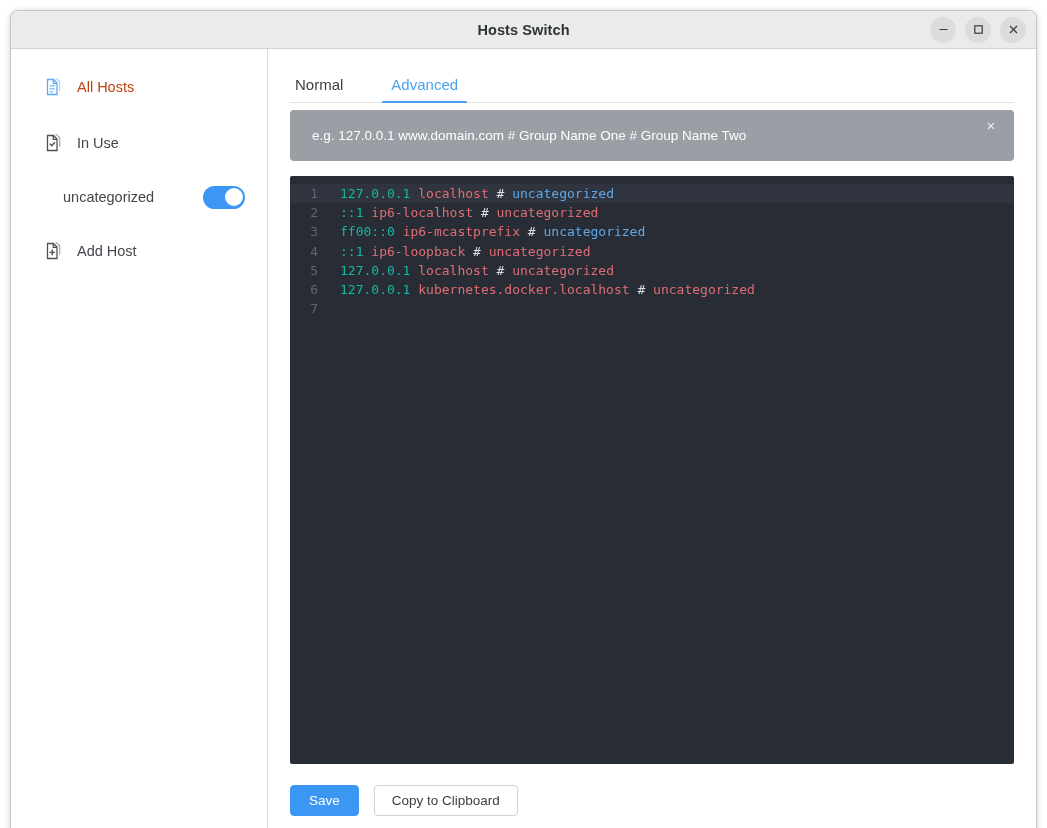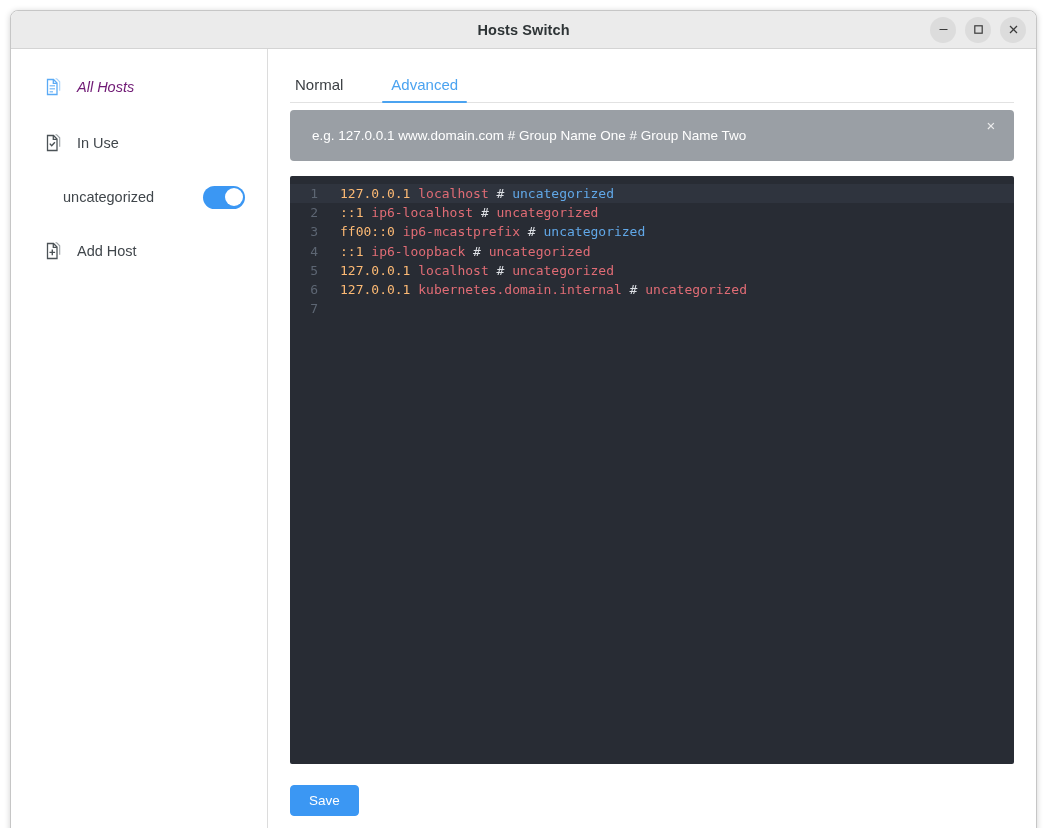--- a/index.html
+++ b/index.html
@@ -99,21 +99,21 @@
     display: flex;
     align-items: center;
     justify-content: center;
     margin-right: 14px;
   }
   .nav-label {
     font-size: 14.5px;
     color: #40464b;
     white-space: nowrap;
   }
-  .nav-item.active .nav-label { color: #701a75; font-style: italic; }
+  .nav-item.active .nav-label { color: #c2410c; }
   .chev {
     margin-left: auto;
     width: 14px; height: 14px;
     display: flex; align-items: center; justify-content: center;
     color: #8a8f94;
   }
 
   .group-row {
     height: 52px;
     display: flex;
@@ -236,21 +236,21 @@
   .code-line.cur { background: #2f343e; }
   .lnum {
     width: 38px;
     min-width: 38px;
     text-align: right;
     padding-right: 10px;
     color: #5d6673;
     user-select: none;
   }
   .ctext { padding-left: 12px; }
-  .tok-ip    { color: #fdba74; }
+  .tok-ip    { color: #14b8a6; }
   .tok-host  { color: #e06c75; }
   .tok-hash  { color: #dcdfe4; }
   .tok-g-blue{ color: #61a8e8; }
   .tok-g-red { color: #e06c75; }
 
   
   #footer {
     height: 72px;
     min-height: 72px;
     display: flex;
@@ -371,23 +371,24 @@
         <span id="alert-text">e.g. 127.0.0.1 www.domain.com # Group Name One # Group Name Two</span>
         <span id="alert-close">×</span>
       </div>
 
       <div id="editor">
           <div class="code-line cur"><span class="lnum">1</span><span class="ctext"><span class="tok-ip">127.0.0.1</span> <span class="tok-host">localhost</span> <span class="tok-hash">#</span> <span class="tok-g-blue">uncategorized</span></span></div>
           <div class="code-line"><span class="lnum">2</span><span class="ctext"><span class="tok-ip">::1</span> <span class="tok-host">ip6-localhost</span> <span class="tok-hash">#</span> <span class="tok-g-red">uncategorized</span></span></div>
           <div class="code-line"><span class="lnum">3</span><span class="ctext"><span class="tok-ip">ff00::0</span> <span class="tok-host">ip6-mcastprefix</span> <span class="tok-hash">#</span> <span class="tok-g-blue">uncategorized</span></span></div>
           <div class="code-line"><span class="lnum">4</span><span class="ctext"><span class="tok-ip">::1</span> <span class="tok-host">ip6-loopback</span> <span class="tok-hash">#</span> <span class="tok-g-red">uncategorized</span></span></div>
           <div class="code-line"><span class="lnum">5</span><span class="ctext"><span class="tok-ip">127.0.0.1</span> <span class="tok-host">localhost</span> <span class="tok-hash">#</span> <span class="tok-g-red">uncategorized</span></span></div>
-          <div class="code-line"><span class="lnum">6</span><span class="ctext"><span class="tok-ip">127.0.0.1</span> <span class="tok-host">kubernetes.domain.internal</span> <span class="tok-hash">#</span> <span class="tok-g-red">uncategorized</span></span></div>
+          <div class="code-line"><span class="lnum">6</span><span class="ctext"><span class="tok-ip">127.0.0.1</span> <span class="tok-host">kubernetes.docker.localhost</span> <span class="tok-hash">#</span> <span class="tok-g-red">uncategorized</span></span></div>
           <div class="code-line"><span class="lnum">7</span><span class="ctext"></span></div>
         </div>
 
       <div id="footer">
         <div class="btn btn-primary">Save</div>
+        <div class="btn btn-default">Copy to Clipboard</div>
       </div>
 
     </div>
   </div>
 </div>
 
 </body></html>

